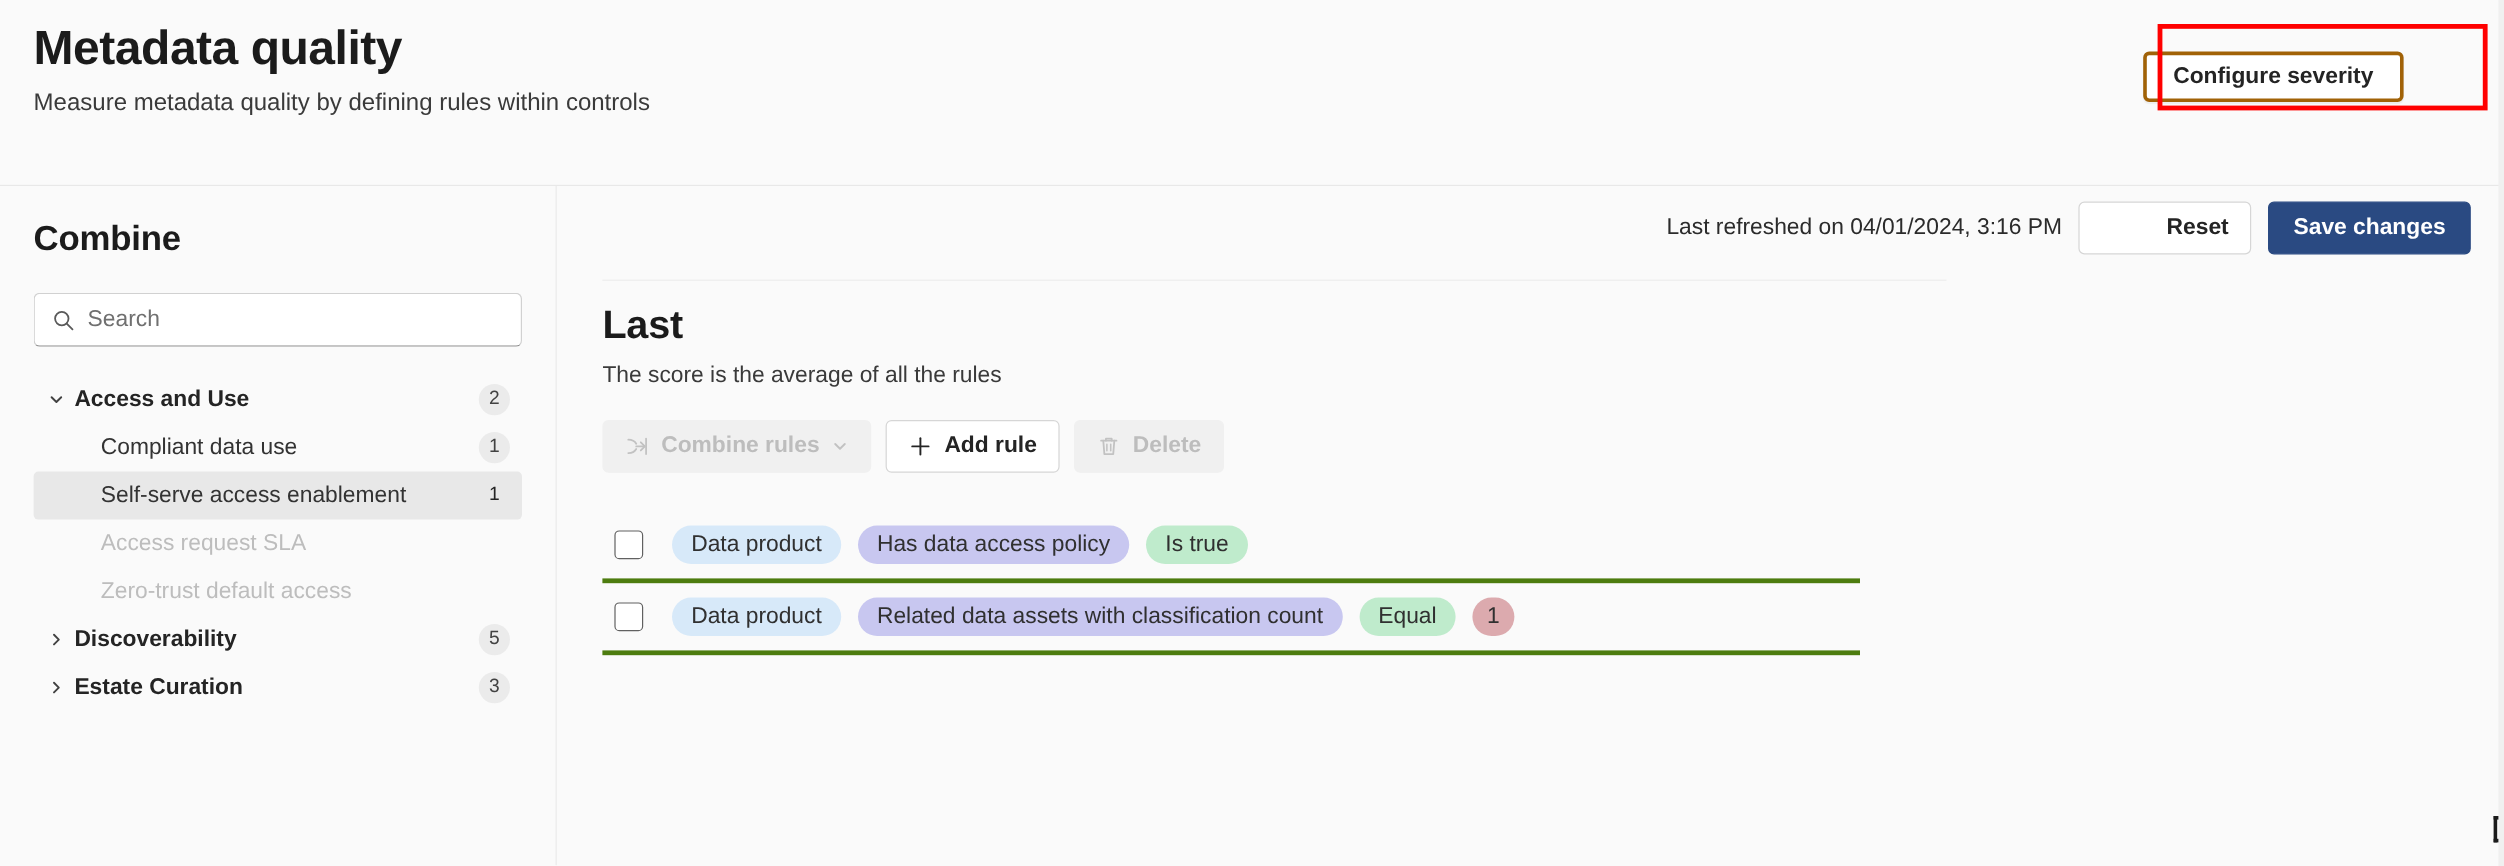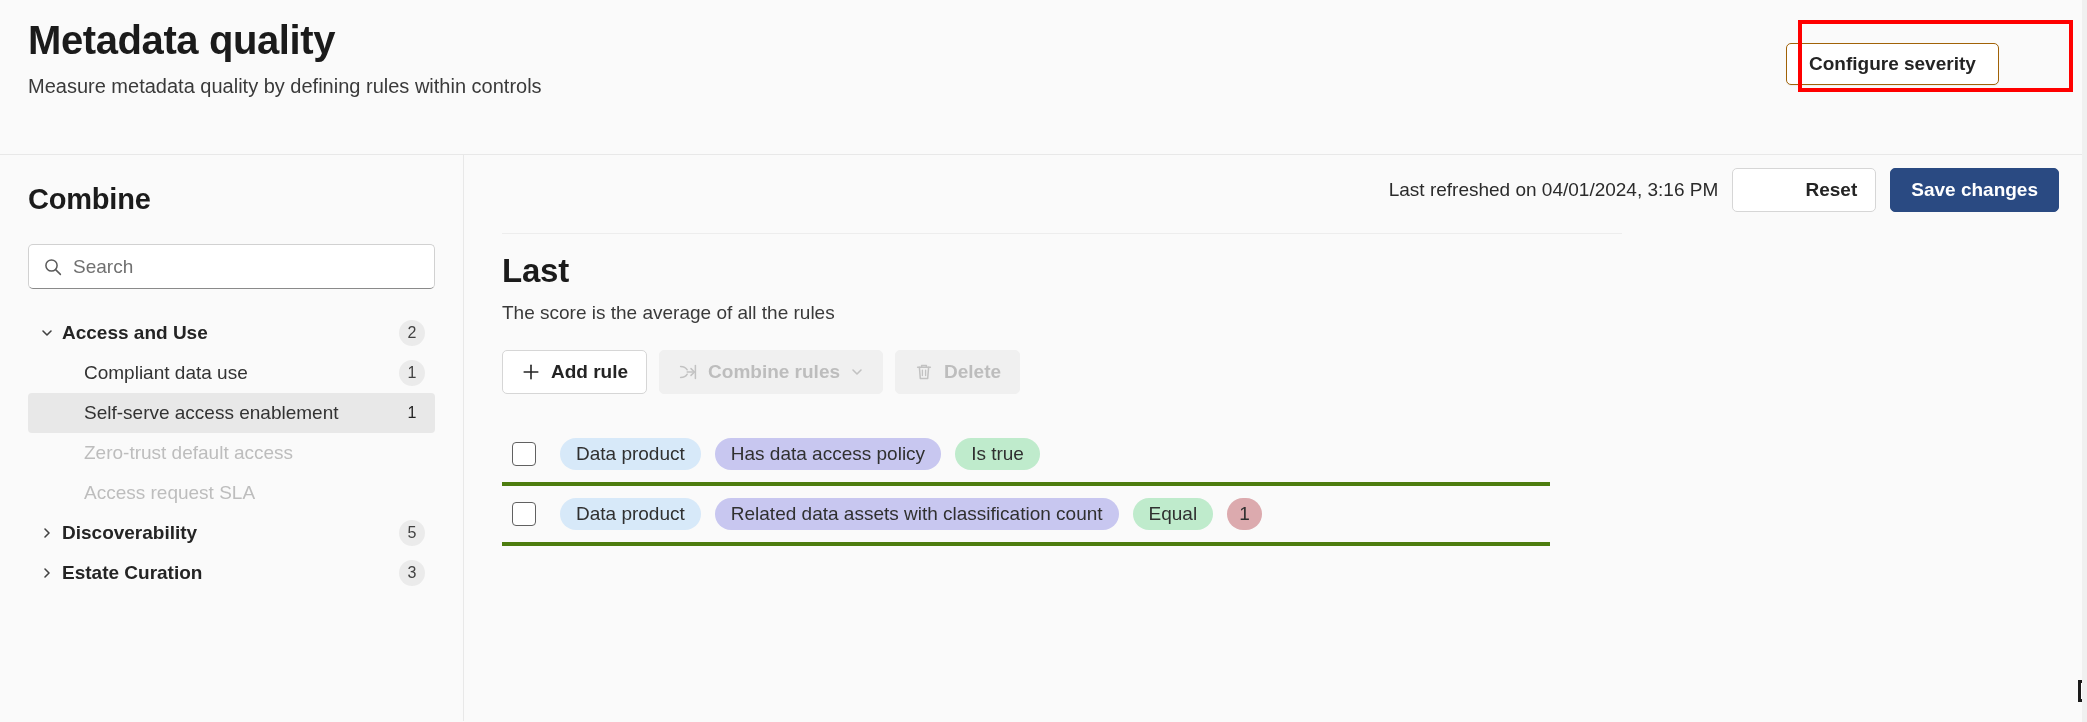--- a/index.html
+++ b/index.html
@@ -53,21 +53,21 @@
     pointer-events: none;
   }
 
   .configure-severity-btn {
     position: absolute;
     left: 1786px;
     top: 43px;
     height: 42px;
     padding: 0 22px;
     background: #FFFFFF;
-    border: 1px solid #a16207;
+    border: 3px solid #a16207;
     border-radius: 5px;
     font-family: "Liberation Sans", sans-serif;
     font-size: 19px;
     font-weight: 700;
     color: #242424;
     cursor: pointer;
     box-shadow: 0 1px 1px rgba(0,0,0,0.05);
     white-space: nowrap;
   }
 
@@ -410,25 +410,25 @@
         <span class="tree-child-label">Compliant data use</span>
         <span class="count-badge">1</span>
       </div>
 
       <div class="tree-child selected">
         <span class="tree-child-label">Self-serve access enablement</span>
         <span class="count-badge">1</span>
       </div>
 
       <div class="tree-child disabled">
+        <span class="tree-child-label">Access request SLA</span>
+      </div>
+
+      <div class="tree-child disabled">
         <span class="tree-child-label">Zero-trust default access</span>
-      </div>
-
-      <div class="tree-child disabled">
-        <span class="tree-child-label">Access request SLA</span>
       </div>
 
       <div class="tree-group-header">
         <span class="chev">
           <svg width="14" height="14" viewBox="0 0 14 14" fill="none">
             <path d="M5 3L9 7L5 11" stroke="#424242" stroke-width="1.6" stroke-linecap="round" stroke-linejoin="round"></path>
           </svg>
         </span>
         <span class="tree-group-label">Discoverability</span>
         <span class="count-badge">5</span>
@@ -453,49 +453,49 @@
       <span class="last-refreshed">Last refreshed on 04/01/2024, 3:16 PM</span>
       <button class="btn-reset">Reset</button>
       <button class="btn-save">Save changes</button>
     </div>
 
     <div class="rules-pane">
       <div class="rules-title">Last</div>
       <div class="rules-subtitle">The score is the average of all the rules</div>
 
       <div class="rules-actions">
-
-        <button class="act-btn enabled">
-          <span>
-            <svg width="20" height="20" viewBox="0 0 20 20" fill="none">
-              <line x1="10" y1="3.2" x2="10" y2="16.8" stroke="#242424" stroke-width="1.6" stroke-linecap="round"></line>
-              <line x1="3.2" y1="10" x2="16.8" y2="10" stroke="#242424" stroke-width="1.6" stroke-linecap="round"></line>
-            </svg>
-          </span>
-          <span>Add rule</span>
-        </button>
 
         <button class="act-btn disabled">
           <span>
             <svg width="20" height="20" viewBox="0 0 20 20" fill="none">
               <path d="M2.6 4.4c3.4 0 5.6 1.6 6.6 3.4" stroke="#C2C2C2" stroke-width="1.5" stroke-linecap="round"></path>
               <path d="M2.6 15.6c3.4 0 5.6-1.6 6.6-3.4" stroke="#C2C2C2" stroke-width="1.5" stroke-linecap="round"></path>
               <path d="M9.2 10h6.6" stroke="#C2C2C2" stroke-width="1.5" stroke-linecap="round"></path>
               <path d="M13 6.6L16.4 10L13 13.4" stroke="#C2C2C2" stroke-width="1.5" stroke-linecap="round" stroke-linejoin="round"></path>
               <path d="M17.4 3.6v12.8" stroke="#C2C2C2" stroke-width="1.5" stroke-linecap="round"></path>
             </svg>
           </span>
           <span>Combine rules</span>
           <span>
             <svg width="14" height="14" viewBox="0 0 14 14" fill="none">
               <path d="M3 5L7 9L11 5" stroke="#C2C2C2" stroke-width="1.6" stroke-linecap="round" stroke-linejoin="round"></path>
             </svg>
           </span>
         </button>
 
+        <button class="act-btn enabled">
+          <span>
+            <svg width="20" height="20" viewBox="0 0 20 20" fill="none">
+              <line x1="10" y1="3.2" x2="10" y2="16.8" stroke="#242424" stroke-width="1.6" stroke-linecap="round"></line>
+              <line x1="3.2" y1="10" x2="16.8" y2="10" stroke="#242424" stroke-width="1.6" stroke-linecap="round"></line>
+            </svg>
+          </span>
+          <span>Add rule</span>
+        </button>
+
         <button class="act-btn disabled">
           <span>
             <svg width="20" height="20" viewBox="0 0 20 20" fill="none">
               <path d="M3.6 5.2h12.8" stroke="#C2C2C2" stroke-width="1.5" stroke-linecap="round"></path>
               <path d="M7.6 5.2V3.6h4.8v1.6" stroke="#C2C2C2" stroke-width="1.5" stroke-linecap="round" stroke-linejoin="round"></path>
               <path d="M5.4 5.2l0.9 11.2h7.4l0.9-11.2" stroke="#C2C2C2" stroke-width="1.5" stroke-linecap="round" stroke-linejoin="round"></path>
               <path d="M8.4 8.2v5.4M11.6 8.2v5.4" stroke="#C2C2C2" stroke-width="1.3" stroke-linecap="round"></path>
             </svg>
           </span>
           <span>Delete</span>

